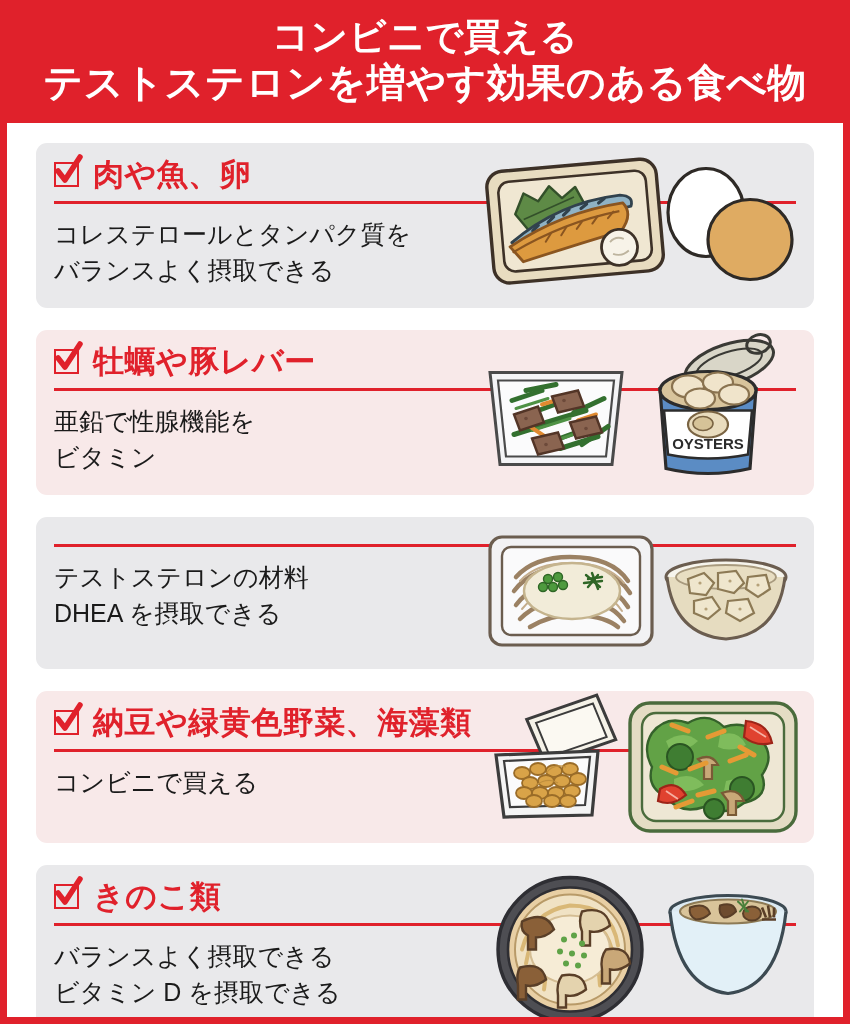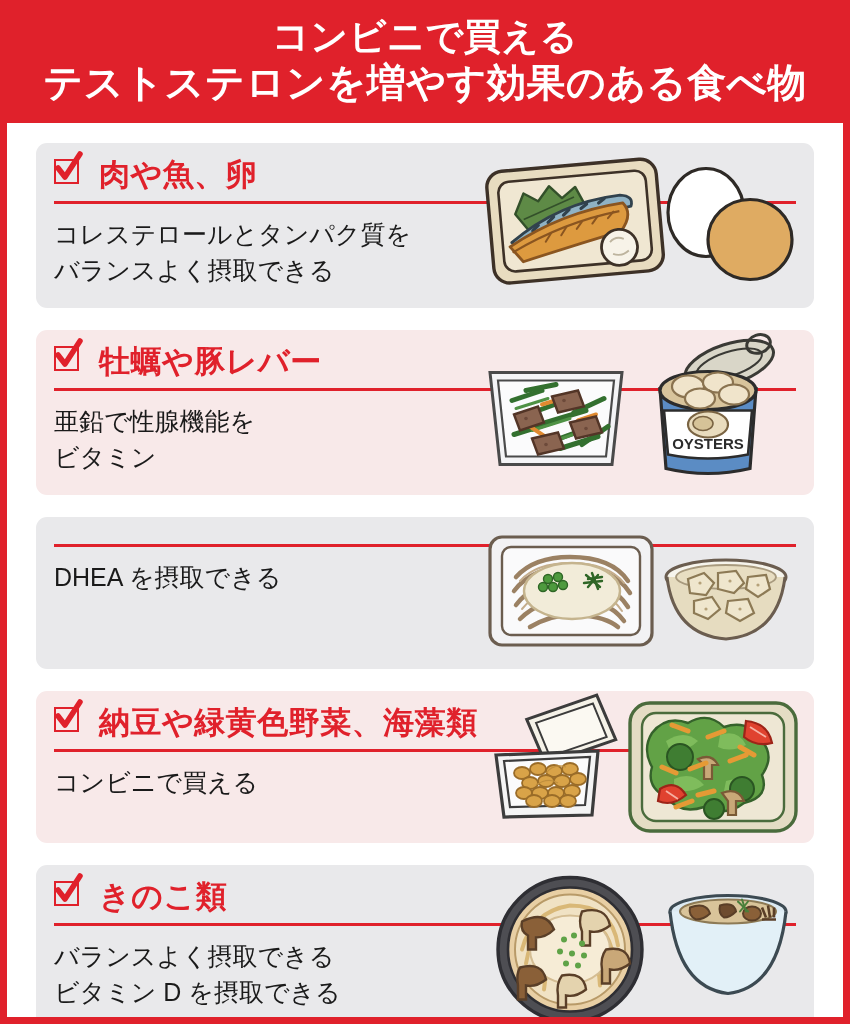--- a/index.html
+++ b/index.html
@@ -41,22 +41,22 @@
     padding:16px 18px 20px 18px;
     min-height:152px;
     overflow:hidden;
   }
   .card.gray { background:#e9e9eb; }
   .card.pink { background:#f8e9e9; }
 
   .card-head {
     position:relative;
     display:flex;
-    align-items:flex-start;
-    gap:20px;
+    align-items:center;
+    gap:14px;
     z-index:3;
   }
   .checkbox {
     position:relative;
     flex:0 0 auto;
     width:25px; height:25px;
     border:2.5px solid #e0212b;
     background:transparent;
   }
   .checkbox svg { position:absolute; left:-5px; top:-11px; }
@@ -293,20 +293,21 @@
                 <circle cx="66" cy="20" r="1.6"></circle>
               <circle cx="94" cy="24" r="1.6"></circle>
                 <circle cx="42" cy="48" r="1.6"></circle>
               <circle cx="76" cy="48" r="1.6"></circle>
             </g>
           </g>
         </svg>
       </div>
       <div class="rule"></div>
       <div class="card-desc">
+        <div>テストステロンの材料</div>
         <div>DHEA を摂取できる</div>
       </div>
     </div>
 
     <div class="card pink">
       <div class="art">
         <svg viewBox="0 0 330 152">
 
           <g transform="translate(18,32)">
 

